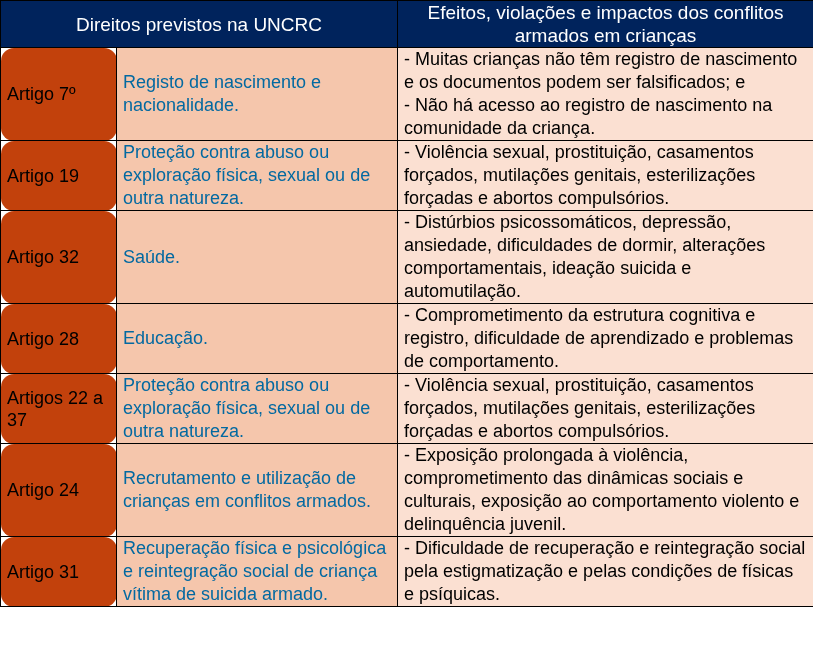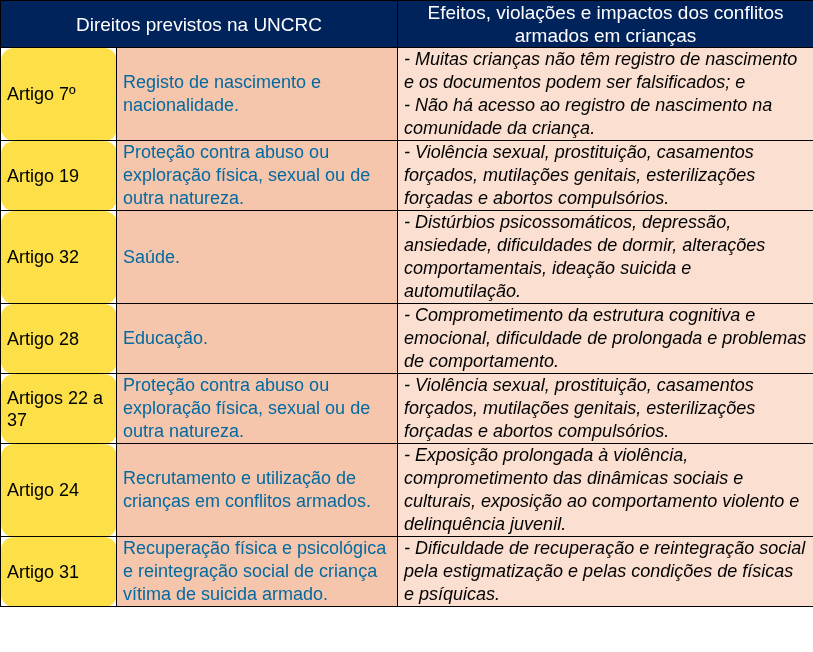--- a/index.html
+++ b/index.html
@@ -47,21 +47,21 @@
   }
   .hdr-right {
     border-left: 1px solid #000000;
   }
   
   col.c1 { width: 116px; }
   col.c2 { width: 281px; }
   col.c3 { width: 416px; }
 
   td.col-article {
-    background: #fde047;
+    background: #c2410c;
     font-size: 18px;
     line-height: 22px;
     color: #000000;
     text-align: left;
     padding-left: 8px;
     border-radius: 13px;
   }
   td.col-right {
     background: #F5C6AC;
     font-size: 18px;
@@ -70,21 +70,20 @@
     text-align: left;
     padding-left: 8px;
   }
   td.col-effects {
     background: #FBE0D2;
     font-size: 18px;
     line-height: 23px;
     color: #000000;
     text-align: left;
     padding-left: 6px;
-    font-style: italic;
   }
   .cell-text {
     display: block;
     white-space: pre-line;
   }
 </style>
 </head>
 <body>
 
 <div class="table-wrap">
@@ -136,21 +135,21 @@
           </td>
       </tr>
       <tr>
         <td class="col-article">
             <span class="cell-text">Artigo 28</span>
           </td>
         <td class="col-right">
             <span class="cell-text">Educação.</span>
           </td>
         <td class="col-effects">
-            <span class="cell-text">- Comprometimento da estrutura cognitiva e emocional, dificuldade de prolongada e problemas de comportamento.</span>
+            <span class="cell-text">- Comprometimento da estrutura cognitiva e registro, dificuldade de aprendizado e problemas de comportamento.</span>
           </td>
       </tr>
       <tr>
         <td class="col-article">
             <span class="cell-text">Artigos 22 a 37</span>
           </td>
         <td class="col-right">
             <span class="cell-text">Proteção contra abuso ou exploração física, sexual ou de outra natureza.</span>
           </td>
         <td class="col-effects">

